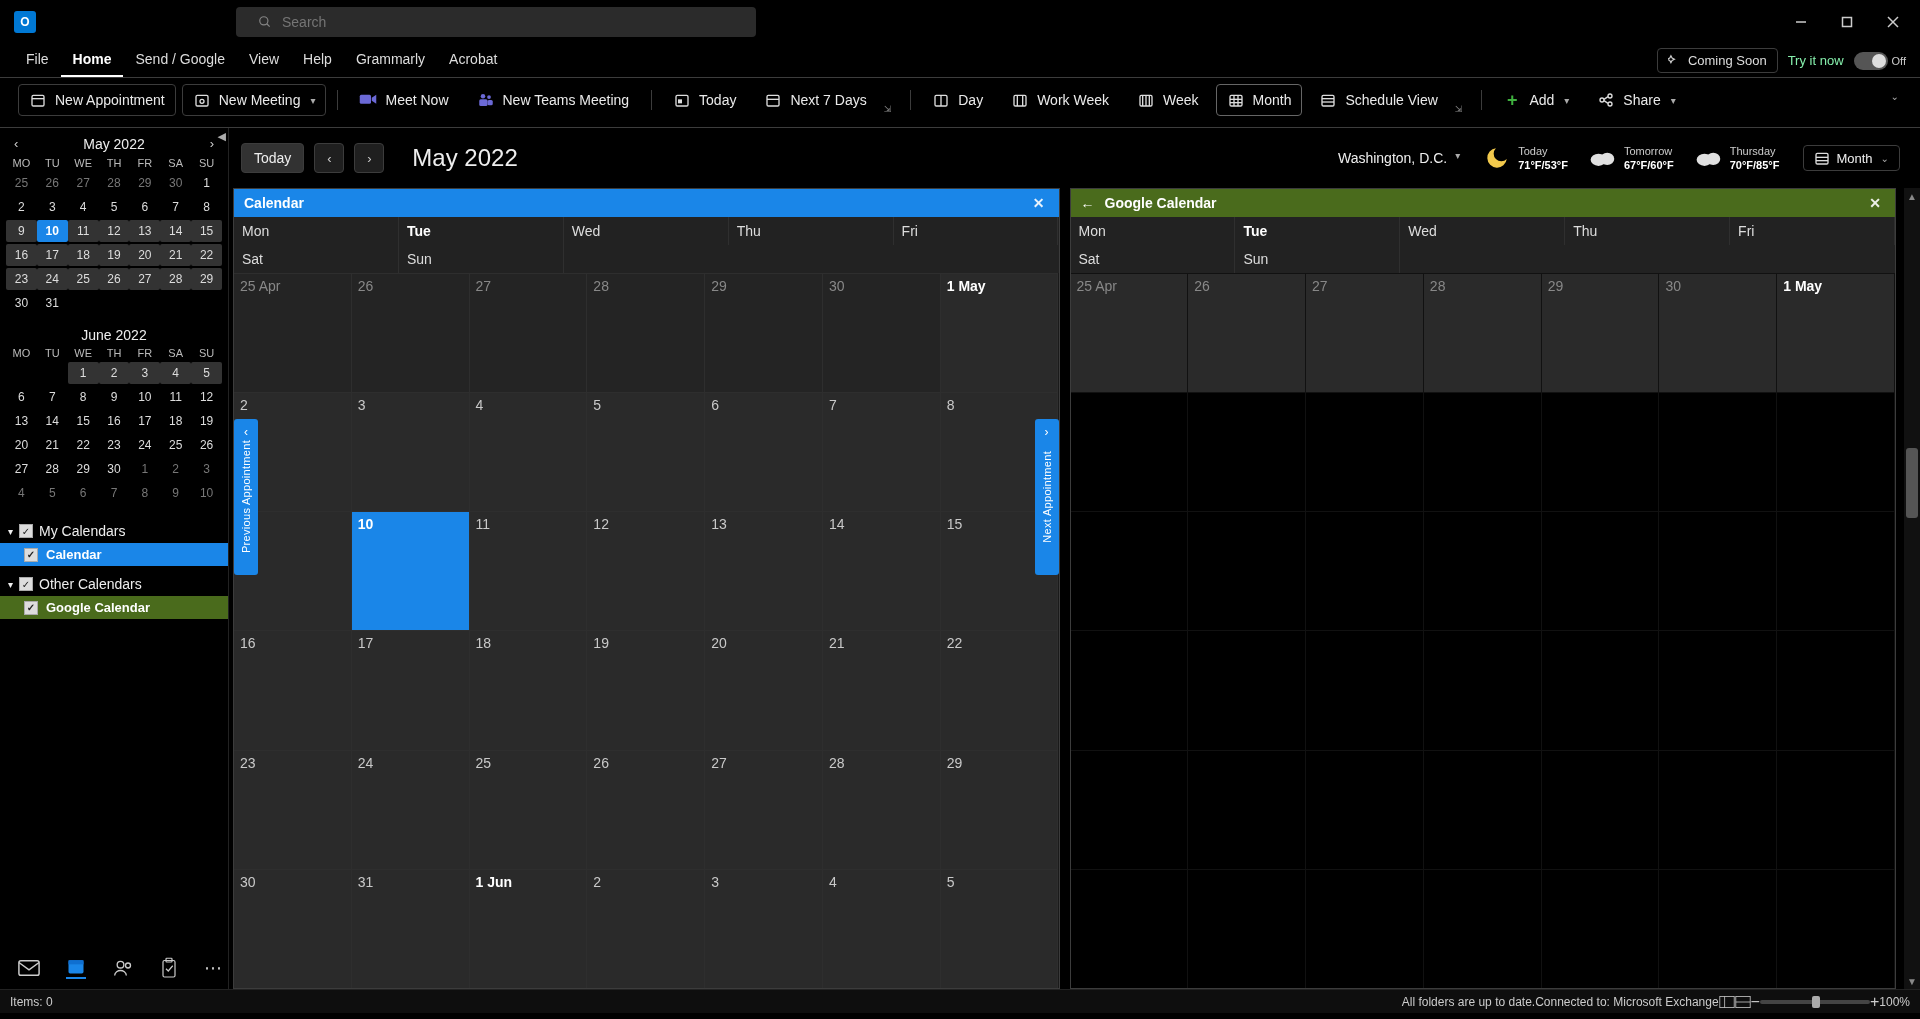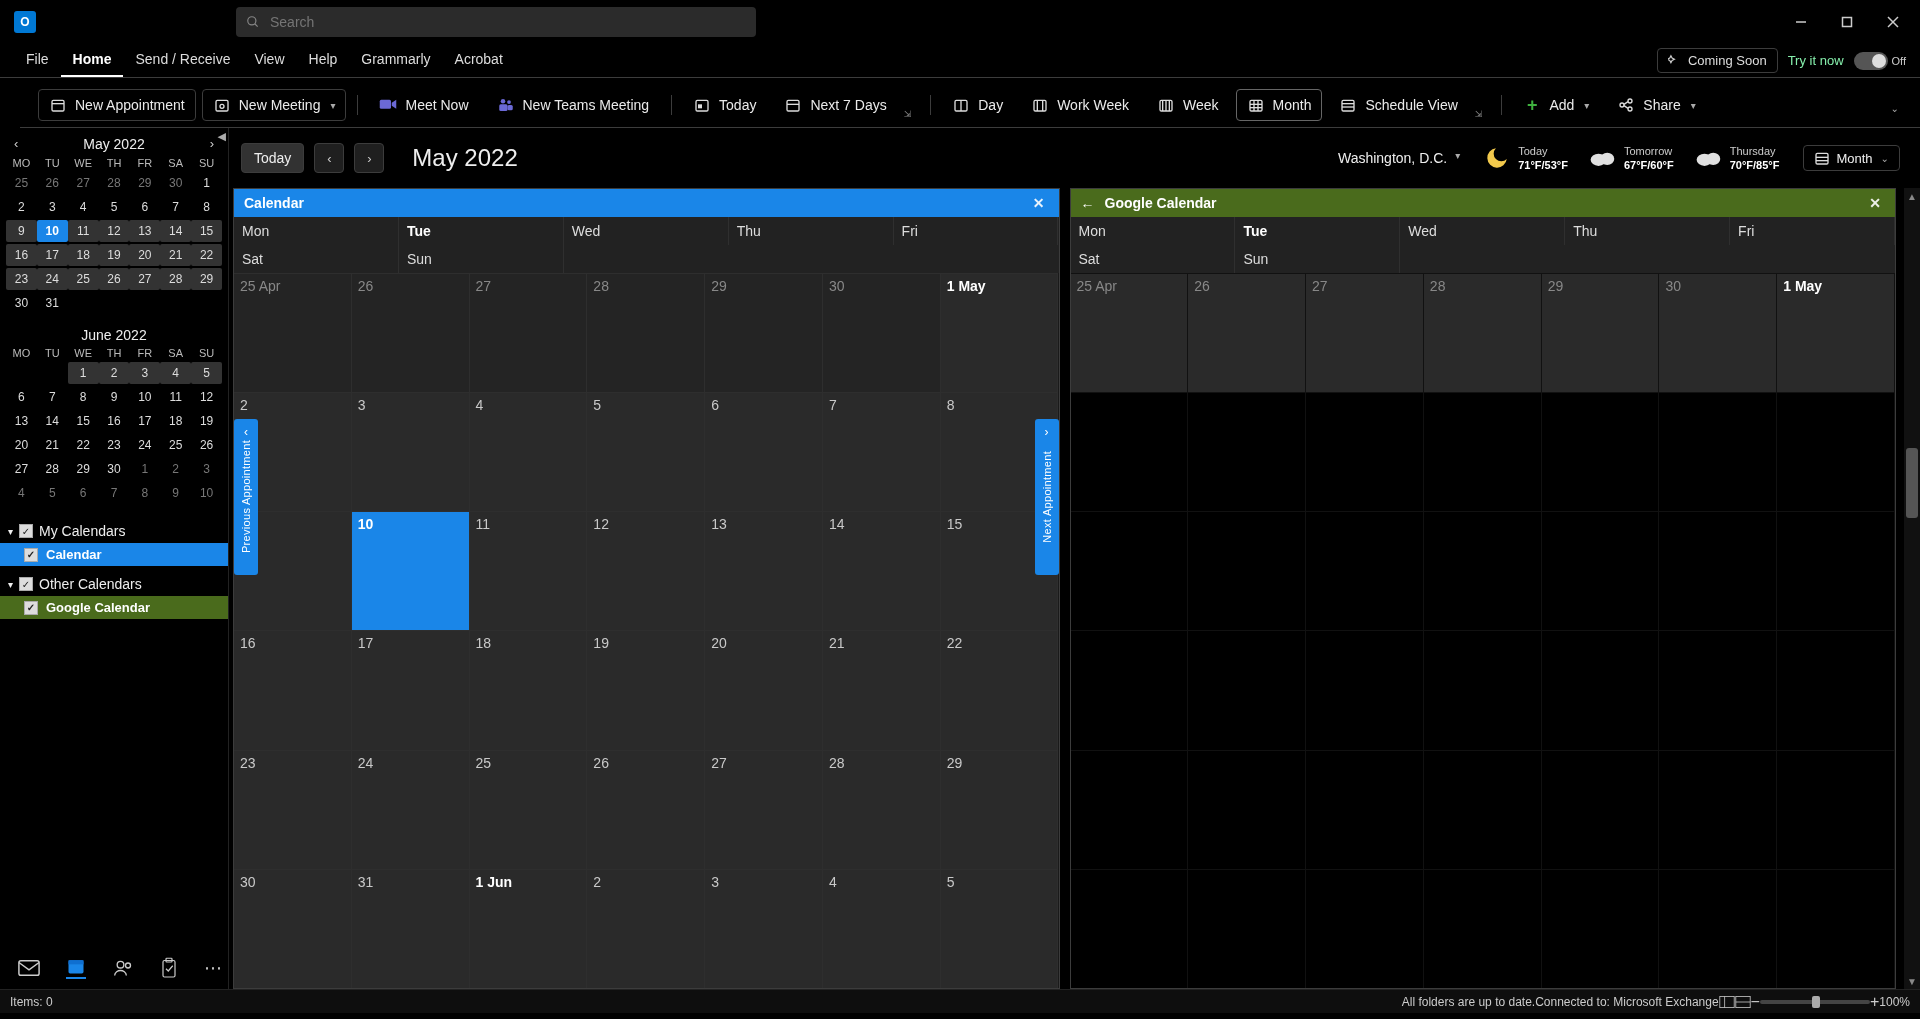--- a/index.html
+++ b/index.html
@@ -12,35 +12,35 @@
     --accent:#1a86e8;
     --accent2:#0f6fd0;
     --blue-bar:#1a86e8;
     --green-bar:#4a6b1c;
   }
   *{box-sizing:border-box;font-family:"Segoe UI",Arial,sans-serif;}
   body{margin:0;background:var(--bg);color:var(--text);width:1920px;height:1019px;overflow:hidden;font-size:13px;}
   
   .titlebar{height:44px;display:flex;align-items:center;padding:0 4px;}
   .app-icon{width:22px;height:22px;background:#0078d4;border-radius:3px;margin:0 10px;display:flex;align-items:center;justify-content:center;color:#fff;font-weight:bold;font-size:12px;}
-  .searchbox{margin-left:190px;display:flex;align-items:center;background:#2b2b2b;border-radius:4px;width:520px;height:30px;padding:0 10px;color:#aaa;}
+  .searchbox{margin-left:190px;display:flex;align-items:center;background:#2b2b2b;border-radius:4px;width:520px;height:30px;padding:0 22px;color:#aaa;}
   .searchbox svg{margin-right:8px;opacity:.7;}
   .searchbox input{background:transparent;border:0;color:#ddd;font-size:14px;outline:none;flex:1;}
   .win-controls{margin-left:auto;display:flex;}
   .win-btn{width:46px;height:32px;display:flex;align-items:center;justify-content:center;color:#ccc;}
   
   .menurow{height:34px;display:flex;align-items:flex-end;padding:0 14px;border-bottom:1px solid var(--border);position:relative;}
   .menurow .mitem{padding:6px 12px 8px;color:#ddd;font-size:14px;}
   .menurow .mitem.active{color:#fff;font-weight:600;border-bottom:2px solid #fff;}
   .menurow .right{margin-left:auto;display:flex;align-items:center;gap:10px;padding-bottom:4px;}
   .pill{border:1px solid var(--border);border-radius:4px;padding:4px 10px;display:flex;align-items:center;gap:6px;color:#ddd;font-size:13px;}
   .toggle{width:34px;height:18px;border-radius:9px;background:#555;position:relative;display:inline-block;}
   .toggle::after{content:"";position:absolute;width:14px;height:14px;border-radius:50%;background:#ddd;top:2px;right:2px;}
   
-  .ribbon{height:50px;display:flex;align-items:flex-end;padding:6px 10px;gap:6px;border-bottom:1px solid var(--border);margin-left:20px;}
+  .ribbon{height:50px;display:flex;align-items:flex-start;padding:6px 10px;gap:6px;border-bottom:1px solid var(--border);}
   .rgroup{display:flex;align-items:center;gap:6px;padding:0 8px;position:relative;}
   .rgroup.sep::after{content:"";position:absolute;right:-4px;top:6px;bottom:6px;width:1px;background:var(--border);}
   .rbtn{display:flex;align-items:center;gap:8px;padding:6px 10px;border-radius:4px;color:#eaeaea;font-size:14px;border:1px solid transparent;white-space:nowrap;}
   .rbtn.outlined{border:1px solid var(--border);}
   .rbtn .ico{width:18px;height:18px;display:inline-flex;align-items:center;justify-content:center;}
   .dialoglauncher{font-size:9px;color:#888;align-self:flex-end;margin:0 2px 2px 0;}
   .ribbon .spacer{flex:1;}
   .chev{font-size:10px;color:#aaa;margin-left:2px;}
   
   .main{display:flex;height:861px;}
@@ -143,21 +143,21 @@
           <line x1="11" y1="1" x2="1" y2="11" stroke="#ccc" stroke-width="1.5"></line>
         </svg>
     </div>
   </div>
 </div>
 
 <div class="menurow">
   <div id="menu-items" style="display: flex;">
       <div class="mitem">File</div>
       <div class="mitem active">Home</div>
-      <div class="mitem">Send / Receive</div>
+      <div class="mitem">Send / Google</div>
       <div class="mitem">View</div>
       <div class="mitem">Help</div>
       <div class="mitem">Grammarly</div>
       <div class="mitem">Acrobat</div>
     </div>
   <div class="right">
     <div class="pill">
       <svg width="14" height="14" viewBox="0 0 24 24" stroke="#ccc" fill="none" stroke-width="2">
           <path d="M5 3l2 4 4 2-4 2-2 4-2-4-4-2 4-2z"></path>
         </svg>

